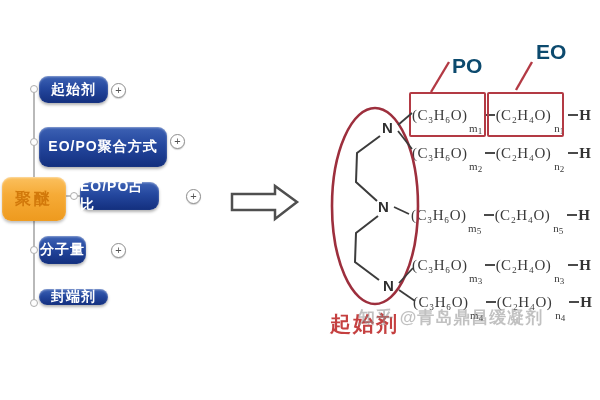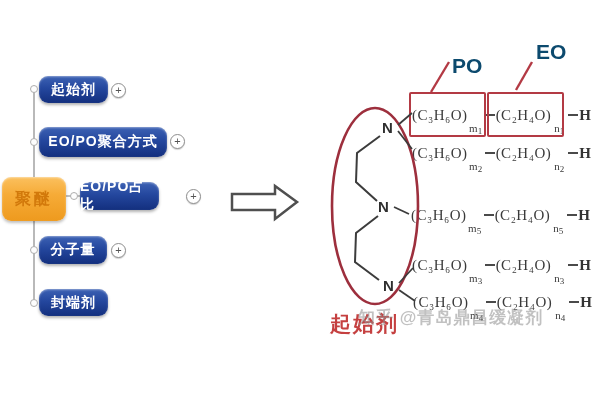--- a/index.html
+++ b/index.html
@@ -53,30 +53,30 @@
   <div class="vline"></div>
   <div class="hline" style="left:64px;top:195px;width:18px;"></div>
 
   <div class="node node-orange" style="left:2px;top:177px;width:64px;height:44px;">
     <span>聚醚</span>
   </div>
 
   <div class="node node-blue" style="left:39px;top:76px;width:69px;height:27px;">
     <span>起始剂</span>
   </div>
-  <div class="node node-blue" style="left:39px;top:127px;width:128px;height:30px;text-align:center;">
+  <div class="node node-blue" style="left:39px;top:127px;width:128px;height:40px;text-align:center;">
     <span>EO/PO聚合方式</span>
   </div>
   <div class="node node-blue" style="left:80px;top:182px;width:79px;height:28px;">
     <span>EO/PO占比</span>
   </div>
-  <div class="node node-blue" style="left:39px;top:236px;width:68px;height:28px;">
+  <div class="node node-blue" style="left:39px;top:236px;width:47px;height:28px;">
     <span>分子量</span>
   </div>
-  <div class="node node-blue" style="left:39px;top:289px;width:69px;height:27px;">
+  <div class="node node-blue" style="left:39px;top:289px;width:69px;height:16px;">
     <span>封端剂</span>
   </div>
 
   <div class="plus-badge" style="left:111px;top:83px;">+</div>
   <div class="plus-badge" style="left:170px;top:134px;">+</div>
   <div class="plus-badge" style="left:186px;top:189px;">+</div>
   <div class="plus-badge" style="left:111px;top:243px;">+</div>
 
   <div class="dot" style="left:30px;top:85px;"></div>
   <div class="dot" style="left:30px;top:138px;"></div>

